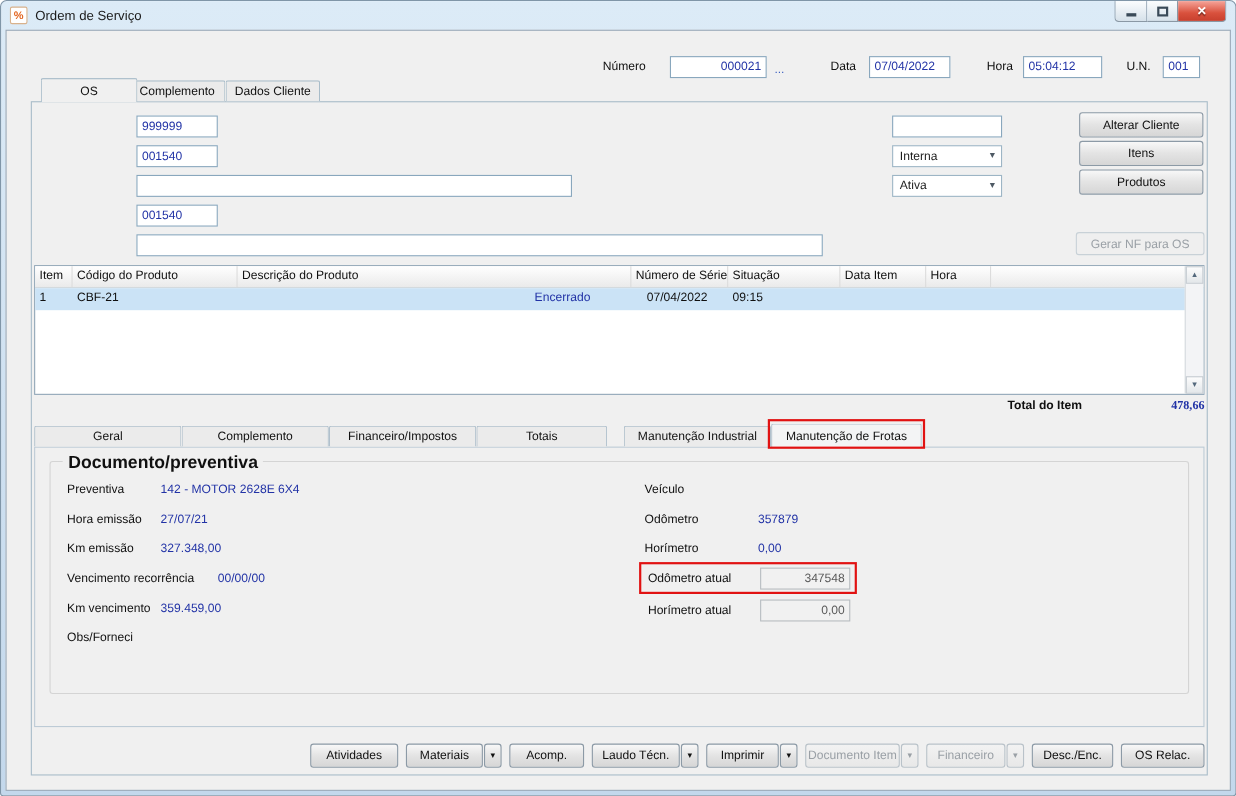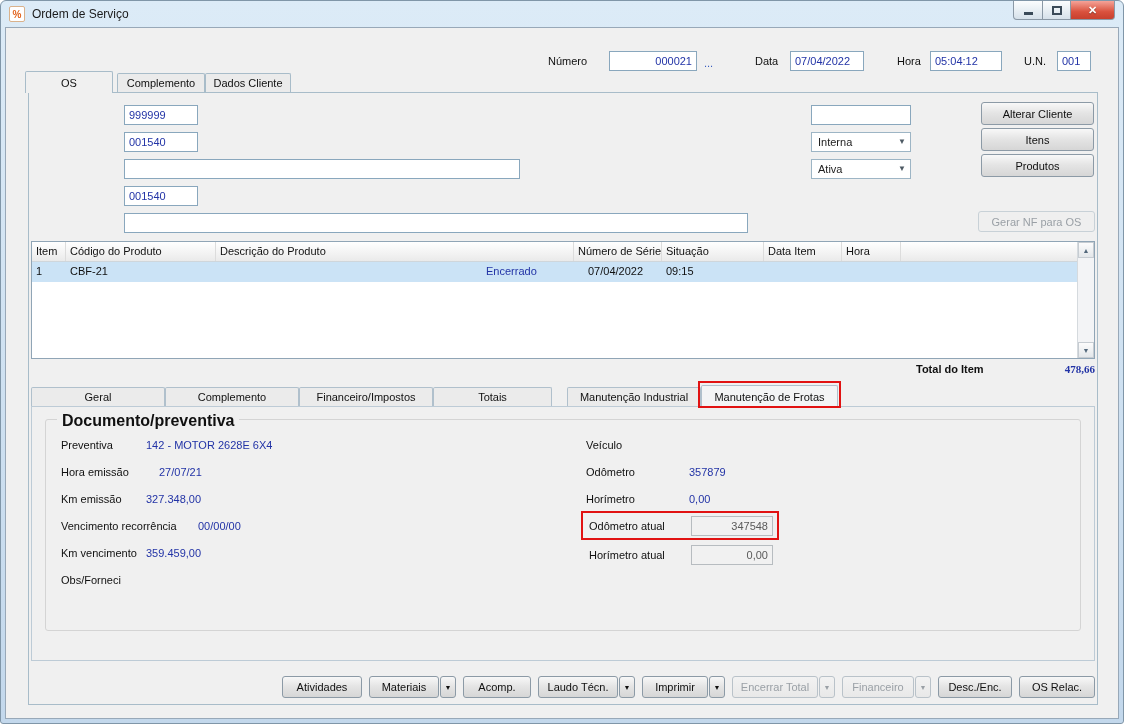--- a/index.html
+++ b/index.html
@@ -109,21 +109,21 @@
   <div class="lbl" style="left:547px;top:54px;">Número</div>
   <input class="fld right" style="left: 608px; top: 50px; width: 88px;" value="000021">
   <div class="link" style="left:703px;top:56px;">...</div>
   <div class="lbl" style="left:754px;top:54px;">Data</div>
   <input class="fld" style="left: 789px; top: 50px; width: 74px;" value="07/04/2022">
   <div class="lbl" style="left:896px;top:54px;">Hora</div>
   <input class="fld" style="left: 929px; top: 50px; width: 72px;" value="05:04:12">
   <div class="lbl" style="left:1023px;top:54px;">U.N.</div>
   <input class="fld" style="left: 1056px; top: 50px; width: 34px;" value="001">
 
-  <div class="tab active" style="left:24px;width:88px;">OS</div>
+  <div class="tab active" style="left:36px;width:88px;">OS</div>
   <div class="tab" style="left:116px;width:88px;">Complemento</div>
   <div class="tab" style="left:204px;width:86px;">Dados Cliente</div>
 
   <div class="panel"></div>
 
   <div class="lbl" style="left:35px;top:108px;">Cliente</div>
   <input class="fld" style="left: 123px; top: 104px; width: 74px; z-index: 2;" value="999999">
   <div class="lbl" style="left:35px;top:135px;">Responsável</div>
   <input class="fld" style="left: 123px; top: 131px; width: 74px; z-index: 2;" value="001540">
   <div class="lbl" style="left:35px;top:162px;">Contato</div>
@@ -194,21 +194,21 @@
   <div class="dtab active" style="left:700px;width:137px;">Manutenção de Frotas</div>
   <div class="annot" style="left:697px;top:380px;width:143px;height:27px;"></div>
 
   <div class="dpanel"></div>
   <div class="group"></div>
   <div class="group-title">Documento/preventiva</div>
 
   <div class="lbl" style="left:60px;top:438px;z-index:3;">Preventiva</div>
   <div class="val" style="left:145px;top:438px;z-index:3;">142 - MOTOR 2628E 6X4</div>
   <div class="lbl" style="left:60px;top:465px;z-index:3;">Hora emissão</div>
-  <div class="val" style="left:158px;top:465px;z-index:3;">27/07/21</div>
+  <div class="val" style="left:145px;top:465px;z-index:3;">27/07/21</div>
   <div class="lbl" style="left:60px;top:492px;z-index:3;">Km emissão</div>
   <div class="val" style="left:145px;top:492px;z-index:3;">327.348,00</div>
   <div class="lbl" style="left:60px;top:519px;z-index:3;">Vencimento recorrência</div>
   <div class="val" style="left:197px;top:519px;z-index:3;">00/00/00</div>
   <div class="lbl" style="left:60px;top:546px;z-index:3;">Km vencimento</div>
   <div class="val" style="left:145px;top:546px;z-index:3;">359.459,00</div>
   <div class="lbl" style="left:60px;top:573px;z-index:3;">Obs/Forneci</div>
 
   <div class="lbl" style="left:585px;top:438px;z-index:3;">Veículo</div>
   <div class="lbl" style="left:585px;top:465px;z-index:3;">Odômetro</div>
@@ -238,21 +238,21 @@
           <span>▼</span>
         </div>
     </div>
     <div class="pair">
       <div class="fbtn" style="width:66px;">Imprimir</div>
       <div class="fbtn fsplit">
           <span>▼</span>
         </div>
     </div>
     <div class="pair">
-      <div class="fbtn dis" style="width:86px;">Encerrar Total</div>
+      <div class="fbtn dis" style="width:86px;">Documento Item</div>
       <div class="fbtn fsplit dis">
           <span>▼</span>
         </div>
     </div>
     <div class="pair">
       <div class="fbtn dis" style="width:72px;">Financeiro</div>
       <div class="fbtn fsplit dis">
           <span>▼</span>
         </div>
     </div>

